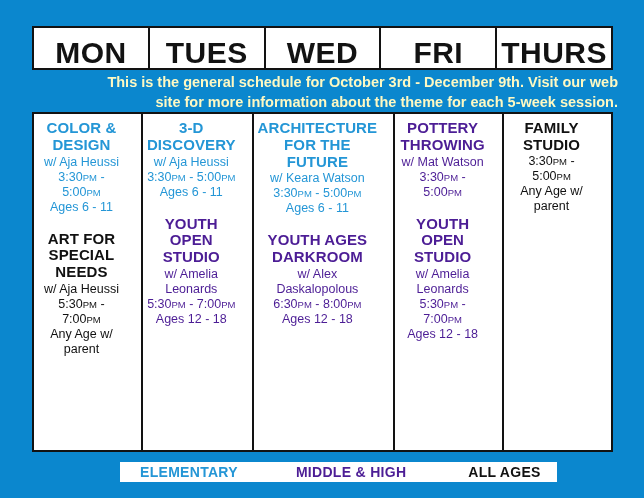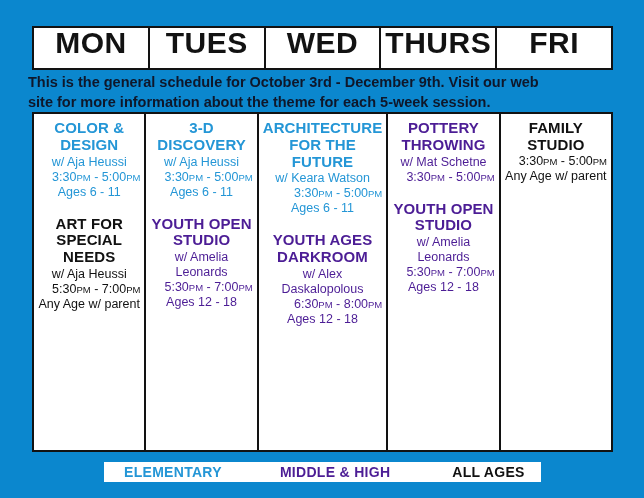--- a/index.html
+++ b/index.html
@@ -30,43 +30,43 @@
     width: 581px;
     height: 44px;
     display: flex;
     background: #ffffff;
     border: 2px solid #121212;
     box-sizing: border-box;
   }
   .day-cell {
     flex: 1 1 0;
     display: flex;
-    align-items: flex-start;
+    align-items: flex-end;
     justify-content: center;
     border-right: 2px solid #121212;
     box-sizing: border-box;
     background: #ffffff;
   }
   .day-cell:last-child { border-right: none; }
   .day-cell span {
     font-size: 30px;
     font-weight: bold;
     color: #121212;
     letter-spacing: 0.5px;
     line-height: 1;
   }
 
   
   .intro {
     position: absolute;
     left: 28px;
     top: 72px;
     width: 590px;
-    text-align: left;
-    color: #0f172a;
+    text-align: right;
+    color: #fef9c3;
     font-size: 14.5px;
     font-weight: bold;
     line-height: 1.38;
   }
 
   
   .grid {
     position: absolute;
     left: 32px;
     top: 112px;
@@ -74,21 +74,21 @@
     height: 340px;
     display: flex;
     background: #ffffff;
     border: 2px solid #121212;
     box-sizing: border-box;
   }
   .col {
     flex: 1 1 0;
     border-right: 2px solid #121212;
     box-sizing: border-box;
-    padding: 6px 4px 4px 4px;
+    padding: 6px 16px 4px 4px;
     background: #ffffff;
   }
   .col:last-child { border-right: none; border-radius: 6px; }
 
   .class-block {
     text-align: center;
     margin-bottom: 16px;
   }
   .class-title {
     font-size: 15px;
@@ -97,37 +97,36 @@
     letter-spacing: 0.1px;
   }
   .class-instructor {
     font-size: 12.5px;
     line-height: 1.2;
     margin-top: 1px;
   }
   .class-time {
     font-size: 12.5px;
     line-height: 1.2;
-    text-align: right;
   }
   .class-time .ampm { font-size: 9.5px; }
   .class-ages {
     font-size: 12.5px;
     line-height: 1.2;
   }
 
   
   .lvl-elementary { color: #2496d6; }
   .lvl-middlehigh { color: #4c1d95; }
   .lvl-allages    { color: #111111; }
 
   
   .legend-bar {
     position: absolute;
-    left: 32px;
+    left: 48px;
     top: 462px;
     width: 581px;
     height: 28px;
   }
   .legend-strip {
     position: absolute;
     left: 72px;
     top: 0;
     width: 437px;
     height: 20px;
@@ -154,24 +153,24 @@
     <div class="day-cell">
       <span>MON</span>
     </div>
     <div class="day-cell">
       <span>TUES</span>
     </div>
     <div class="day-cell">
       <span>WED</span>
     </div>
     <div class="day-cell">
+      <span>FRI</span>
+    </div>
+    <div class="day-cell">
       <span>THURS</span>
-    </div>
-    <div class="day-cell">
-      <span>FRI</span>
     </div>
   </div>
 
   <div class="intro">
     <div>This is the general schedule for October 3rd - December 9th. Visit our web</div>
     <div>site for more information about the theme for each 5-week session.</div>
   </div>
 
   <div class="grid">
     <div class="col">
@@ -212,21 +211,21 @@
         <div class="class-block lvl-middlehigh">
           <div class="class-title">YOUTH AGES DARKROOM</div>
           <div class="class-instructor">w/ Alex Daskalopolous</div>
           <div class="class-time">6:30<span class="ampm">PM</span> - 8:00<span class="ampm">PM</span></div>
           <div class="class-ages">Ages 12 - 18</div>
         </div>
       </div>
     <div class="col">
         <div class="class-block lvl-middlehigh">
           <div class="class-title">POTTERY THROWING</div>
-          <div class="class-instructor">w/ Mat Schetne</div>
+          <div class="class-instructor">w/ Mat Watson</div>
           <div class="class-time">3:30<span class="ampm">PM</span> - 5:00<span class="ampm">PM</span></div>
         </div>
         <div class="class-block lvl-middlehigh">
           <div class="class-title">YOUTH OPEN STUDIO</div>
           <div class="class-instructor">w/ Amelia Leonards</div>
           <div class="class-time">5:30<span class="ampm">PM</span> - 7:00<span class="ampm">PM</span></div>
           <div class="class-ages">Ages 12 - 18</div>
         </div>
       </div>
     <div class="col">

